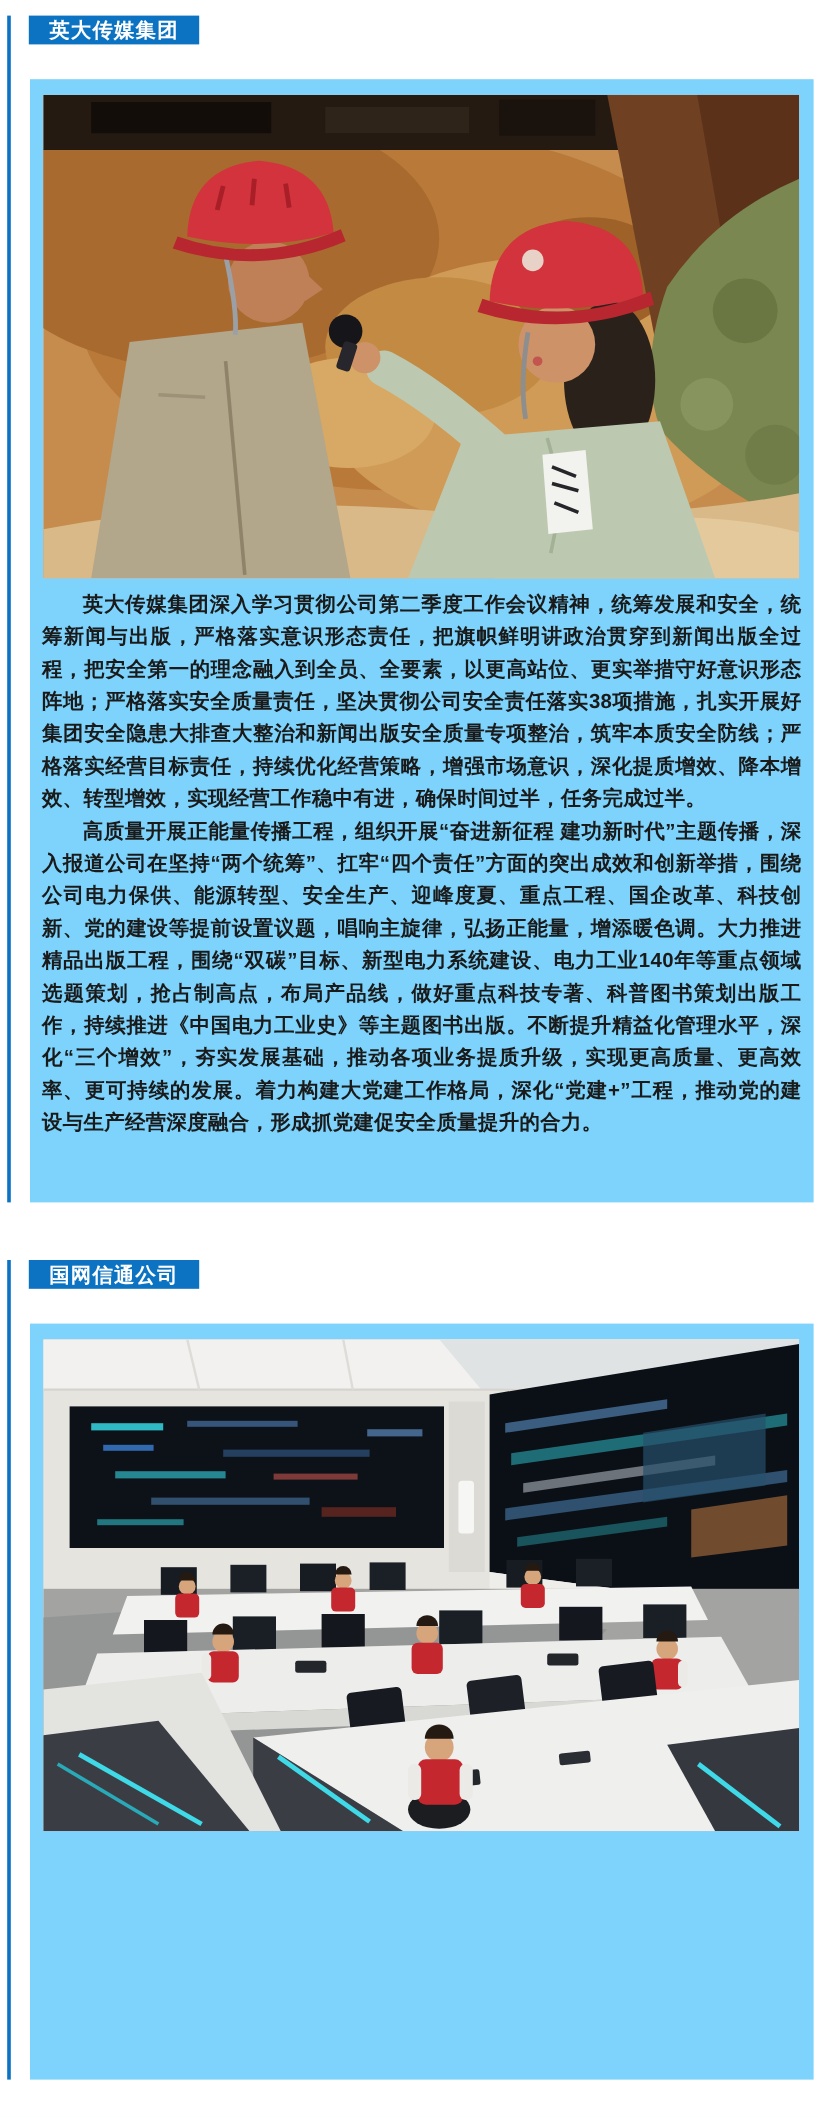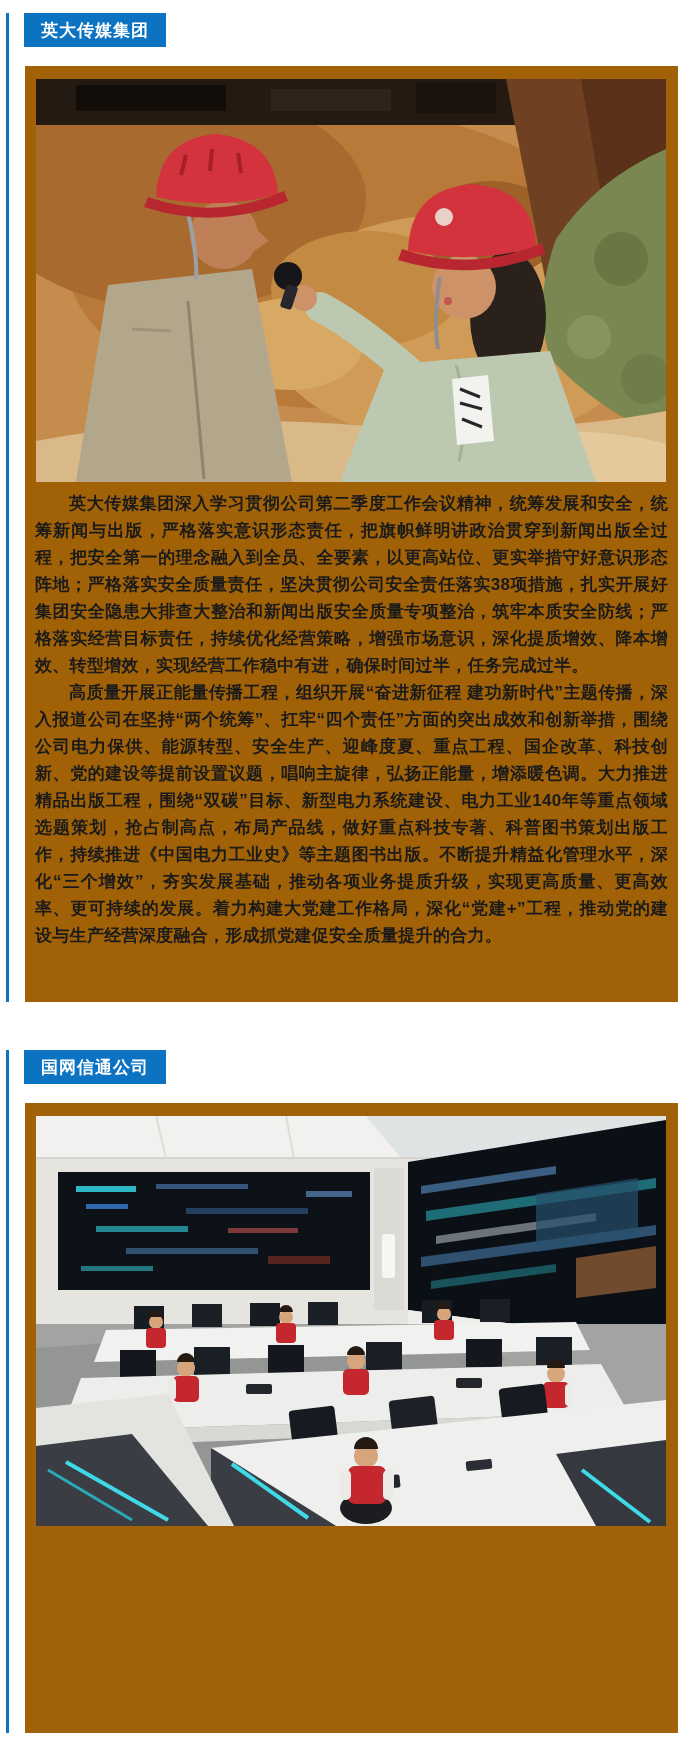--- a/index.html
+++ b/index.html
@@ -4,28 +4,28 @@
 <style>
   html,body{margin:0;padding:0;background:#ffffff;}
   .page{
     position:relative;width:682px;height:1764px;background:#ffffff;
     font-family:"Liberation Sans","DejaVu Sans",sans-serif;overflow:hidden;
   }
   .accent-rule{position:absolute;left:6px;width:3px;background:#0b73c1;}
   .rule-1{top:13px;height:989px;}
   .rule-2{top:1050px;height:683px;}
   .badge{
-    position:absolute;left:24px;height:34px;background:#0b73c1;color:#ffffff;
+    position:absolute;left:24px;height:24px;background:#0b73c1;color:#ffffff;
     display:flex;align-items:center;padding:0 17px;font-size:17px;font-weight:700;
     letter-spacing:1px;box-sizing:border-box;
   }
   .badge-1{top:13px;}
   .badge-2{top:1050px;}
   .card{
-    position:absolute;left:25px;width:653px;background:#a16207;overflow:hidden;
+    position:absolute;left:25px;width:653px;background:#7dd3fc;overflow:hidden;
   }
   .card-1{top:66px;height:936px;}
   .card-2{top:1103px;height:630px;}
   .photo{position:absolute;left:11px;top:13px;width:630px;overflow:hidden;background:#cccccc;}
   .photo-1{height:403px;}
   .photo-2{height:410px;}
   .photo svg{display:block;}
   .body-text{
     position:absolute;left:10px;right:10px;color:#1a1a1a;font-size:17px;line-height:27px;
     text-align:justify;font-weight:600;letter-spacing:0.3px;

